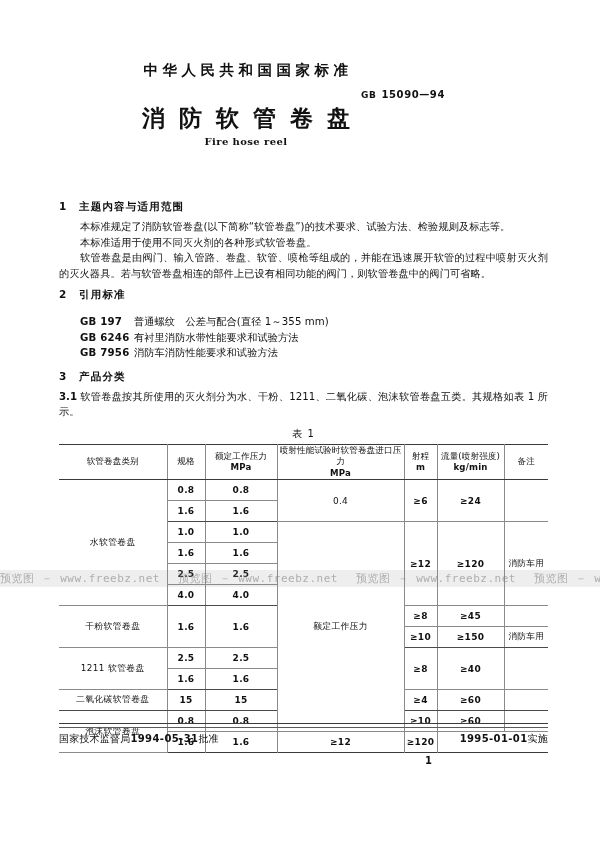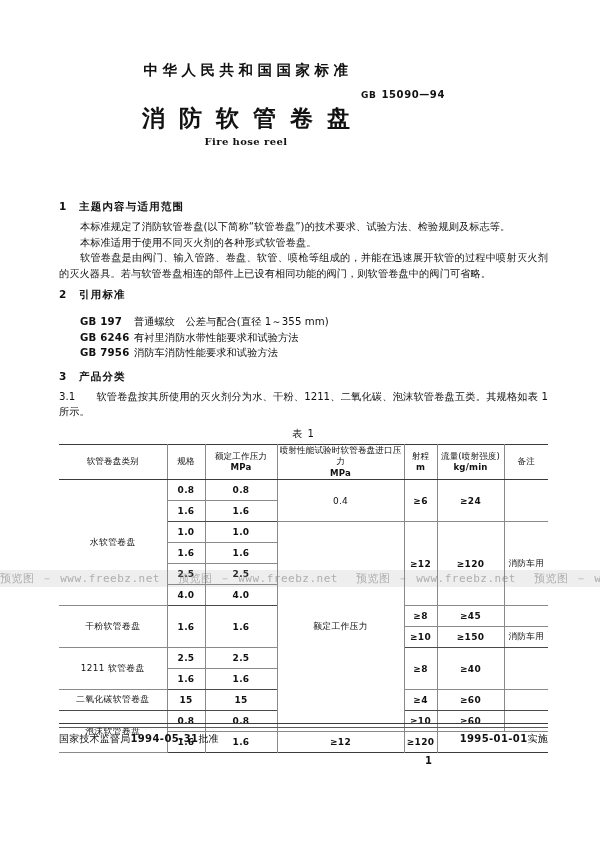--- a/index.html
+++ b/index.html
@@ -123,22 +123,22 @@
   .ref-item .desc { letter-spacing: 0.1px; }
 
   .clause {
     font-size: 10.2px;
     line-height: 15.6px;
     color: #111;
     text-align: justify;
     margin: 0;
   }
   .clause .cnum {
-    font-weight: 400;
-    margin-right: 21px;
+    font-weight: 700;
+    margin-right: 3px;
   }
 
   
   .table-caption {
     text-align: center;
     font-size: 10px;
     color: #111;
     margin-top: 7px;
     margin-bottom: 3px;
     letter-spacing: 1px;

